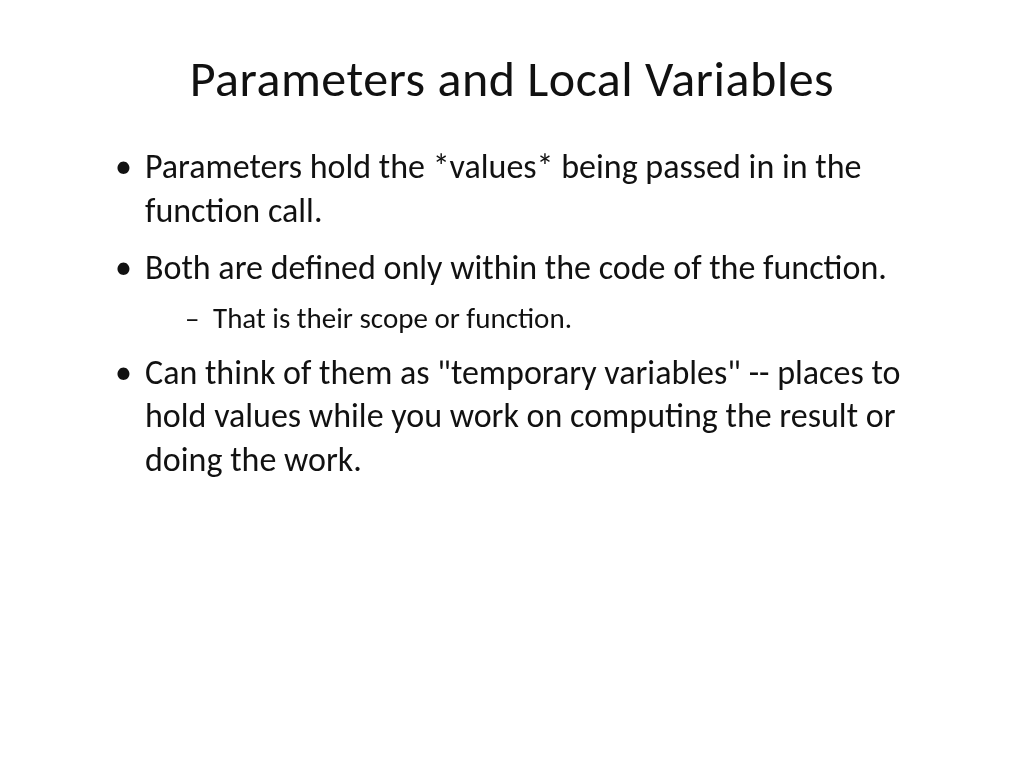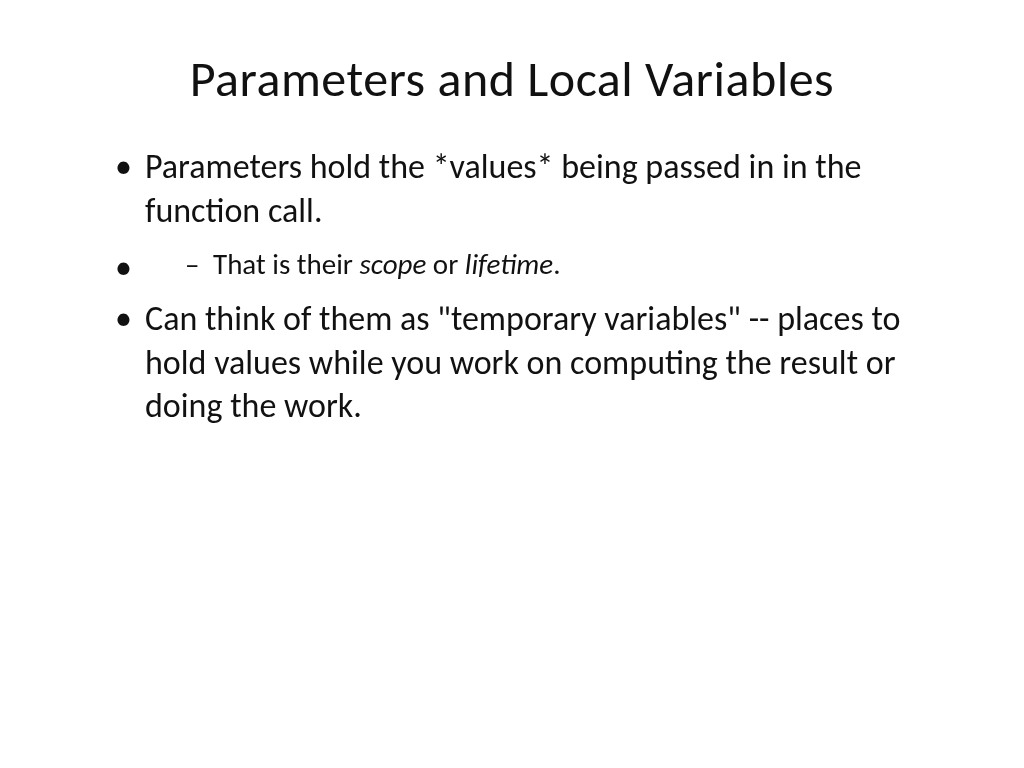--- a/index.html
+++ b/index.html
@@ -55,32 +55,33 @@
     line-height: 1.28;
     padding-left: 28px;
   }
   ul.sub > li::before {
     content: "–";
     position: absolute;
     left: 0;
     top: 0;
     font-size: 29px;
   }
-  .ital { font-style: italic; }
+  .ital { }
 </style>
 </head>
 <body>
 
 <div class="slide">
   <h1 class="title">Parameters and Local Variables</h1>
 
   <ul class="top">
     <li>Parameters hold the *values* being passed in in the function call.</li>
     <li>
+      <span>Both are defined only within the code of the function.</span>
       <ul class="sub">
         <li>
-          <span>That is their </span><span class="ital">scope</span><span> or </span><span class="ital">lifetime</span><span>.</span>
+          <span>That is their </span><span class="ital">scope</span><span> or </span><span class="ital">function</span><span>.</span>
         </li>
       </ul>
     </li>
     <li>Can think of them as "temporary variables" -- places to hold values while you work on computing the result or doing the work.</li>
   </ul>
 </div>
 
 </body></html>

